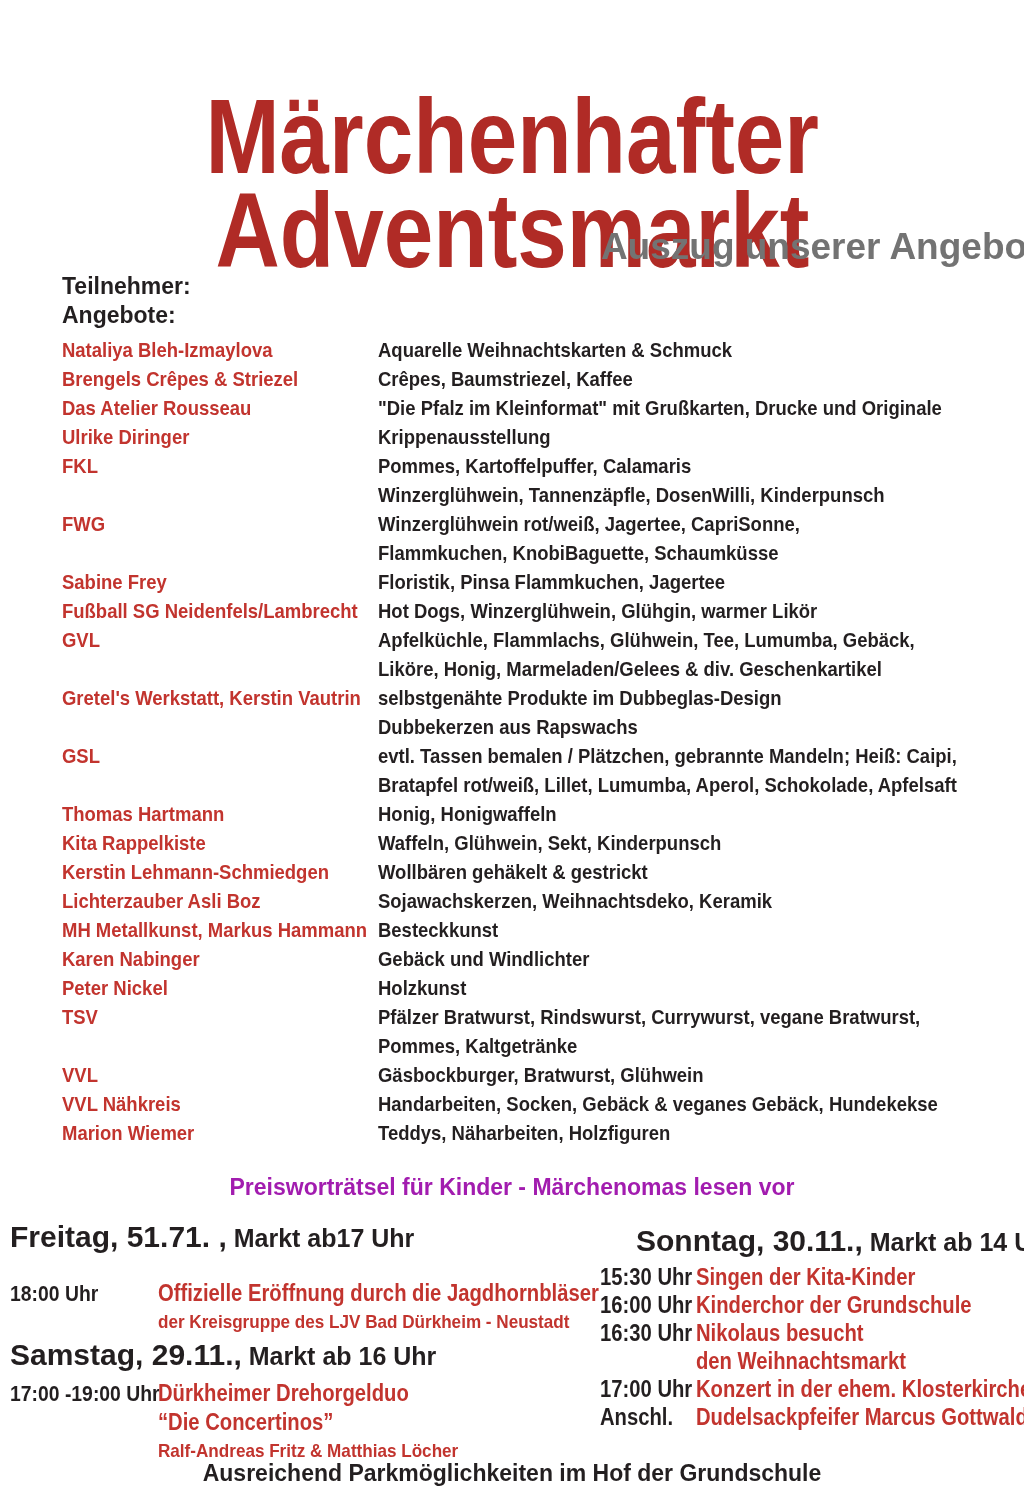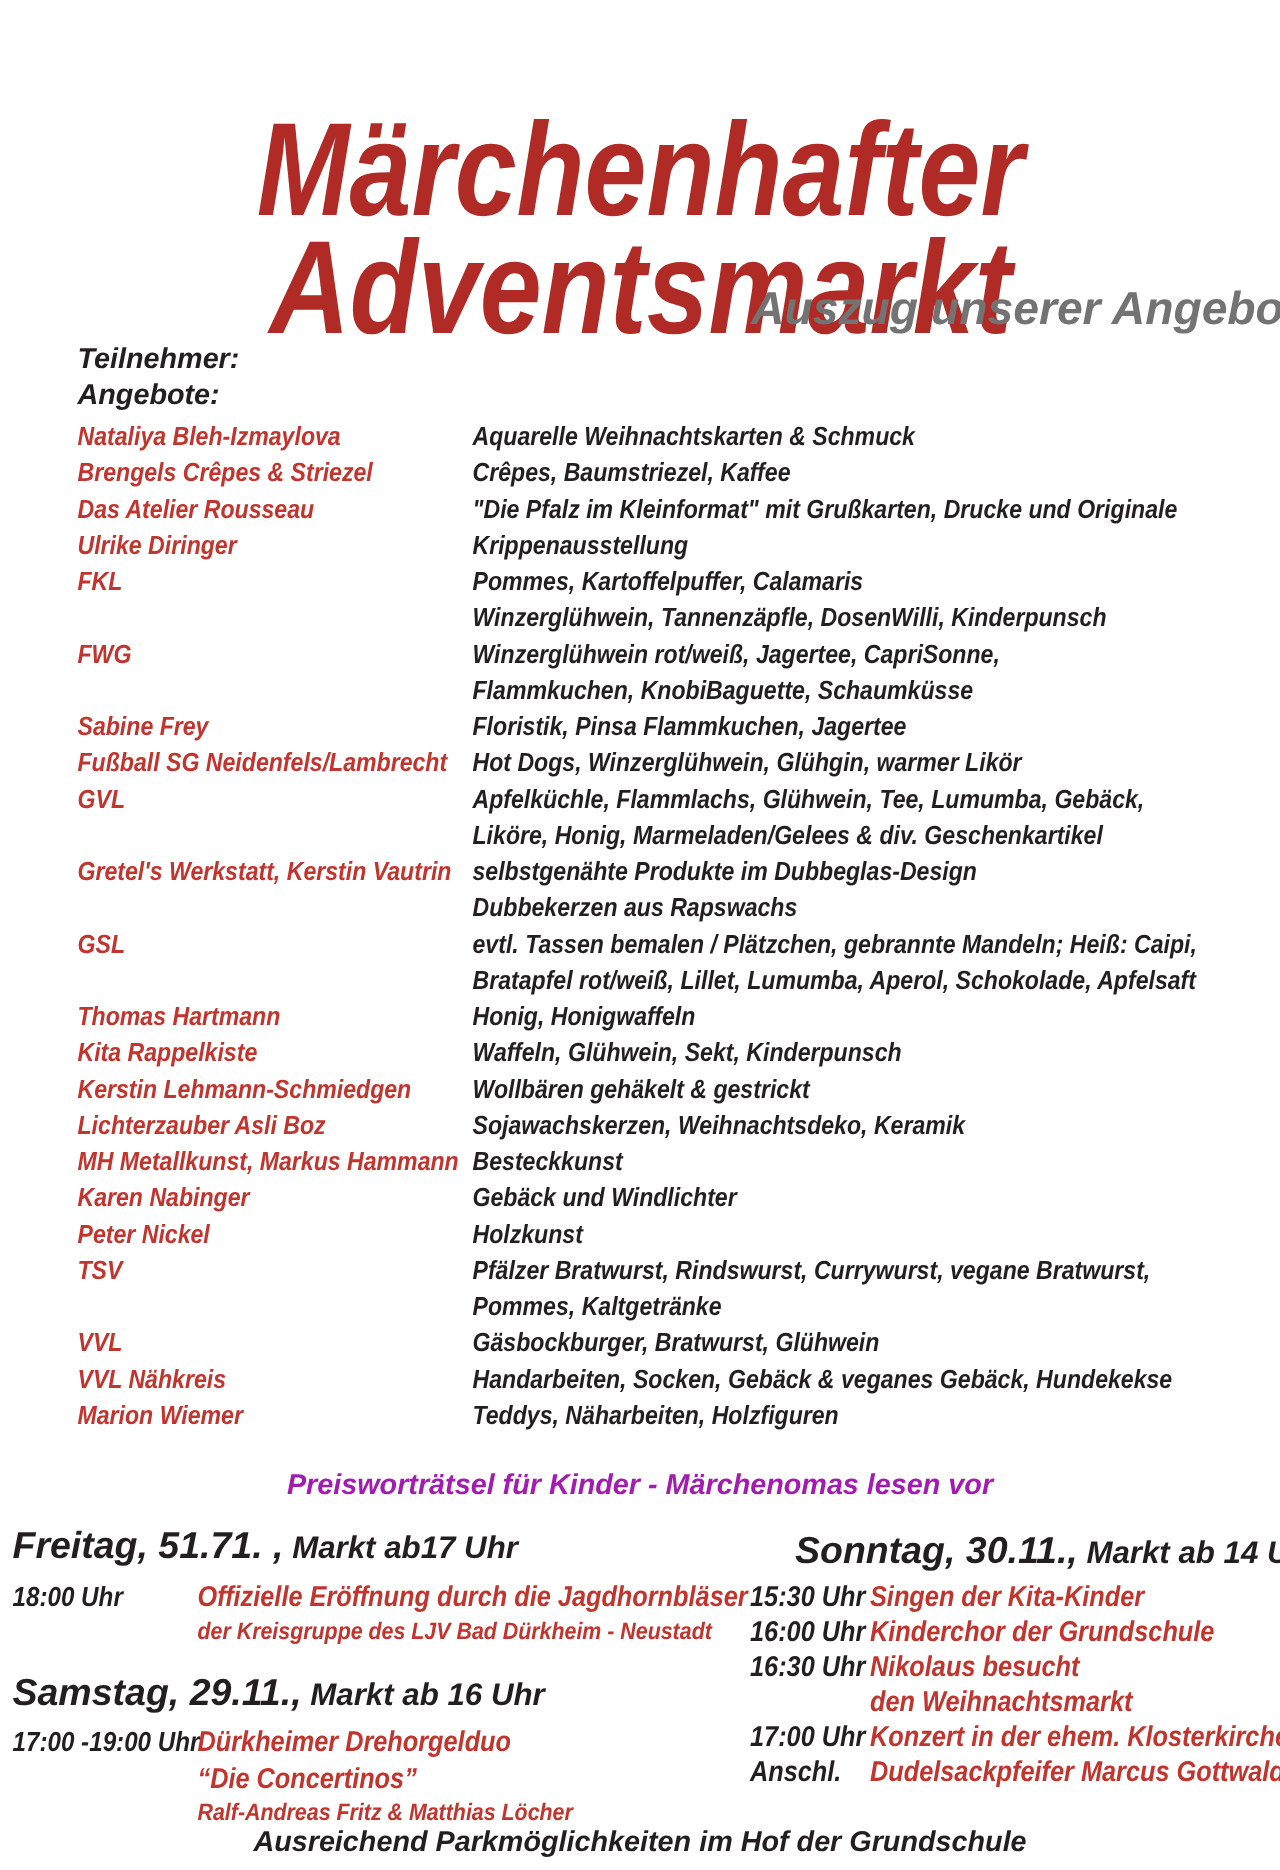--- a/index.html
+++ b/index.html
@@ -1,18 +1,18 @@
 <!DOCTYPE html>
 <html><head>
 <meta charset="utf-8">
 <style>
   html,body { margin:0; padding:0; background:#ffffff; }
   .page {
     position:relative; width:1024px; height:1496px; overflow:hidden;
-    background:#ffffff; font-family:"Liberation Sans", sans-serif; font-style:italic;
+    background:#ffffff; font-family:"Liberation Sans", sans-serif; 
     color:#231f20;
   }
   
   .title { position:absolute; top:18px; left:0; width:100%; text-align:center;
            color:#b02b26; font-weight:bold; font-size:106px; line-height:94px; }
   .title .tline { display:block; }
   .title .tline > span { display:inline-block; transform:scaleX(0.84); transform-origin:center; white-space:nowrap; }
   .subtitle { position:absolute; top:226px; left:0; width:100%; text-align:right;
               color:#737373; font-weight:bold; font-size:37px;padding-left:36px; }
   
@@ -34,21 +34,21 @@
   .day-head .mkt { font-size:25px; }
   .ev { display:flex; }
   .ev .t { flex:none; font-weight:bold; font-size:22px; line-height:29px; color:#231f20;
            white-space:nowrap; transform:scaleX(0.88); transform-origin:left center; }
   .red-l { color:#c2342e; font-weight:bold; font-size:23px; line-height:29px; white-space:nowrap;
            transform:scaleX(0.88); transform-origin:left center; }
   .red-s { color:#c2342e; font-weight:bold; font-size:19px; line-height:28px; white-space:nowrap;
            transform:scaleX(0.90); transform-origin:left center; }
   .sched-fri { position:absolute; top:1218px; left:10px; }
   .sched-sat { position:absolute; top:1336px; left:10px; }
-  .sched-fri .ev { margin-top:6px; }
+  .sched-fri .ev { margin-top:22px; }
   .sched-sat .ev { margin-top:4px; }
   .sched-fri .t, .sched-sat .t { width:148px; }
   .sched-sun { position:absolute; top:1222px; left:600px; }
   .sched-sun .day-head { margin-left:36px; }
   .sched-sun .ev .t { width:96px; font-size:23px; line-height:28px; }
   .sched-sun .ev .a { font-size:23px; line-height:28px; }
   .sched-sun .rows { margin-top:2px; }
   
   .footer { position:absolute; top:1460px; left:0; width:100%; text-align:center;
             color:#231f20; font-weight:bold; font-size:23px; }

